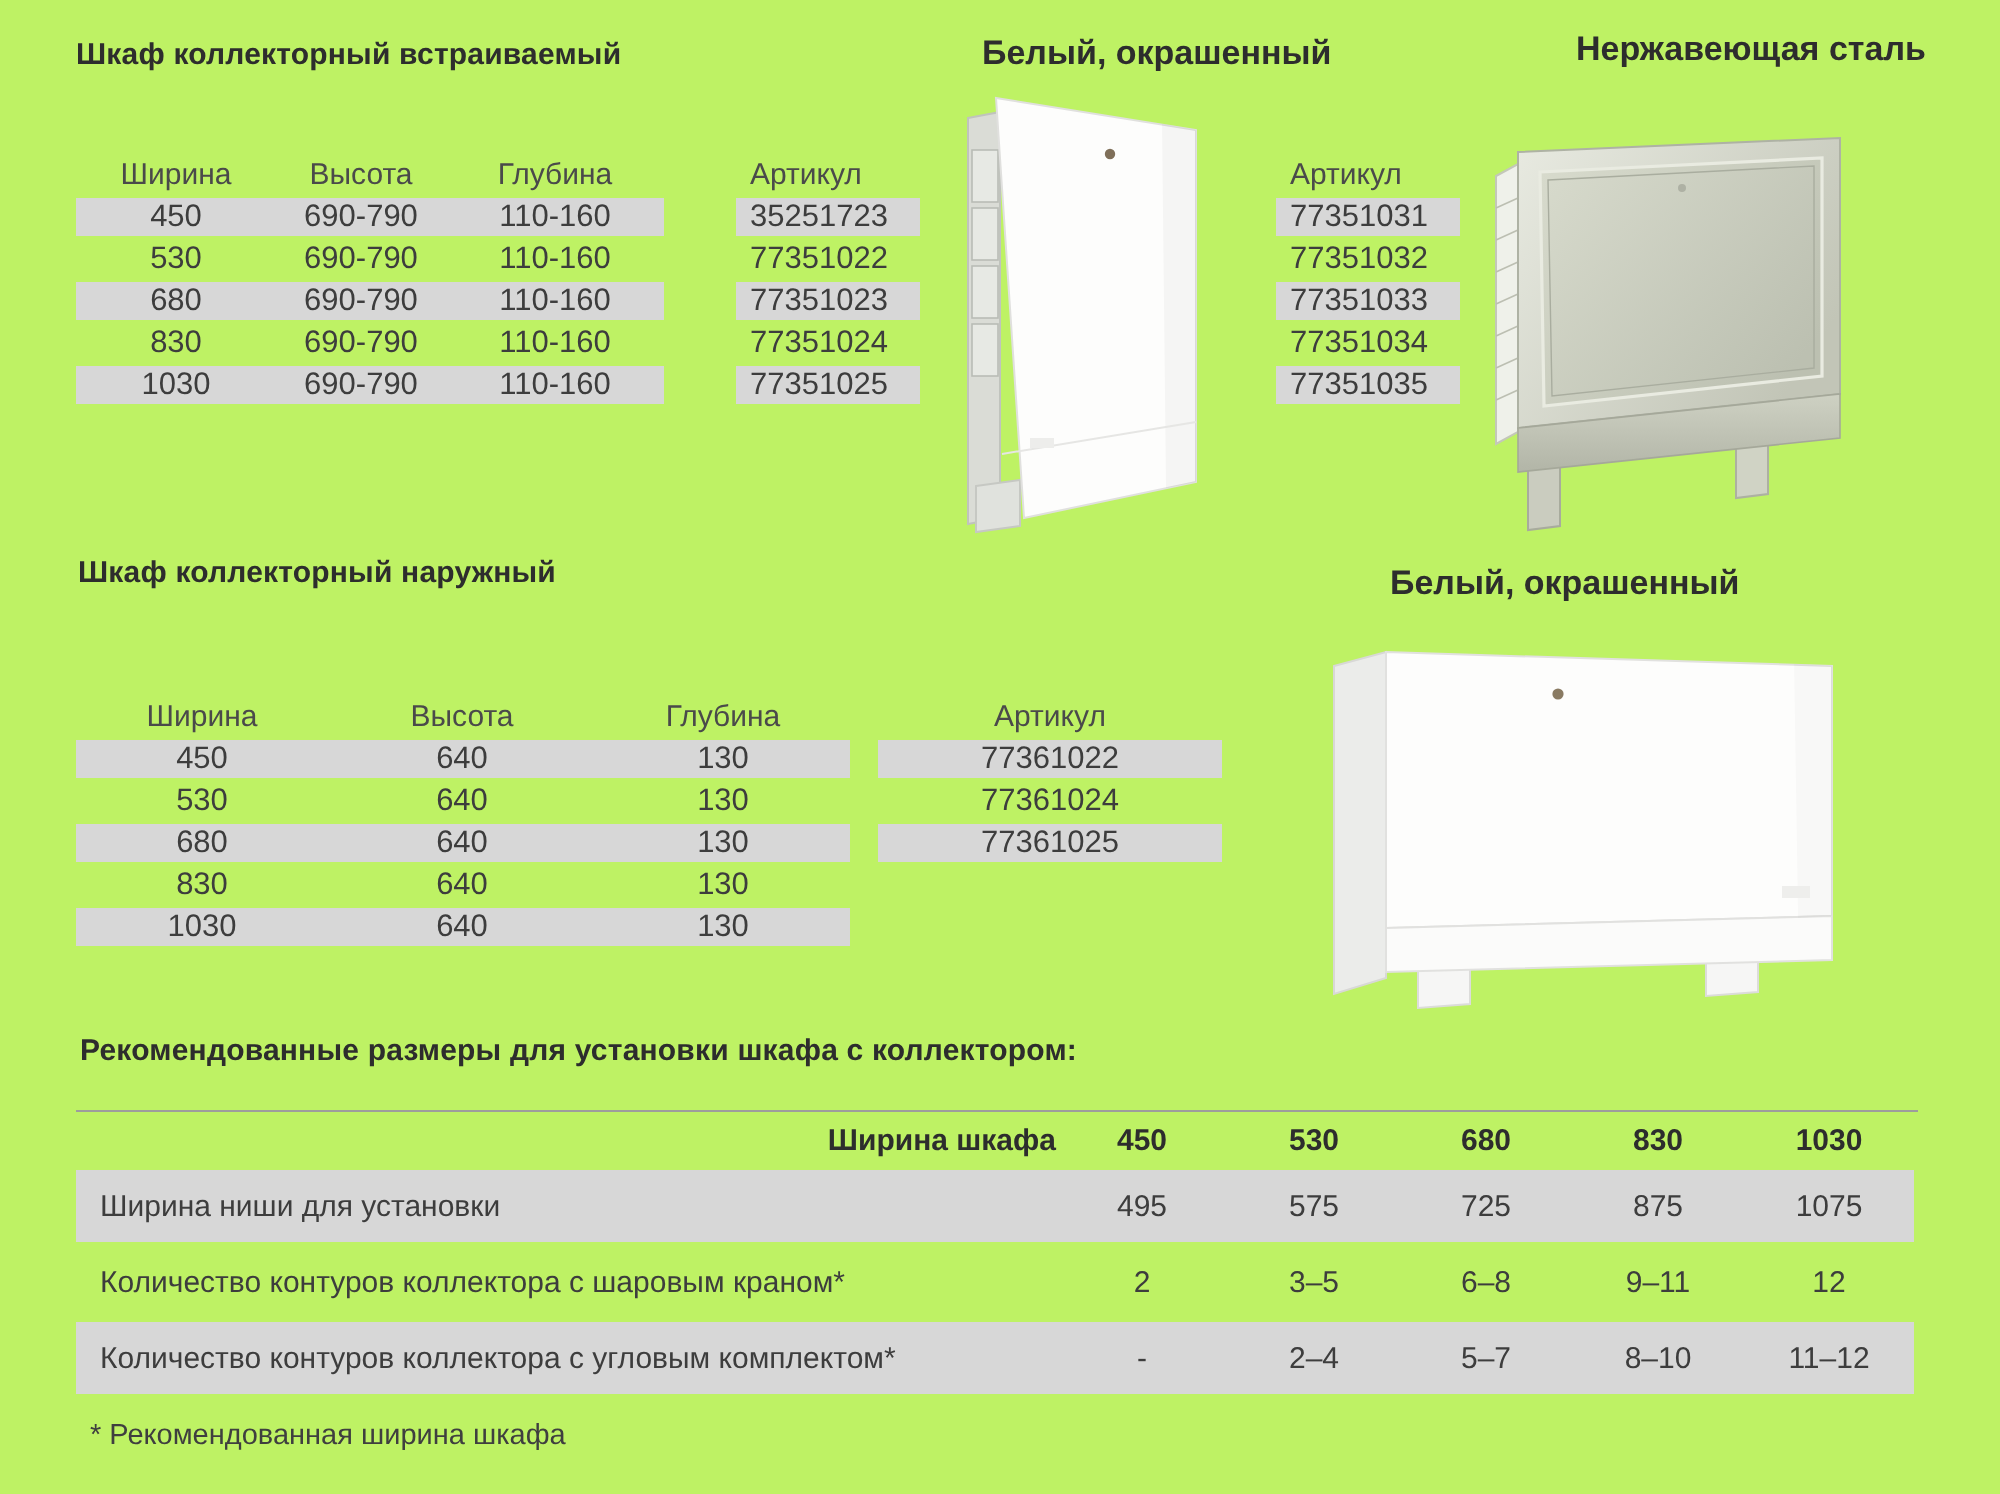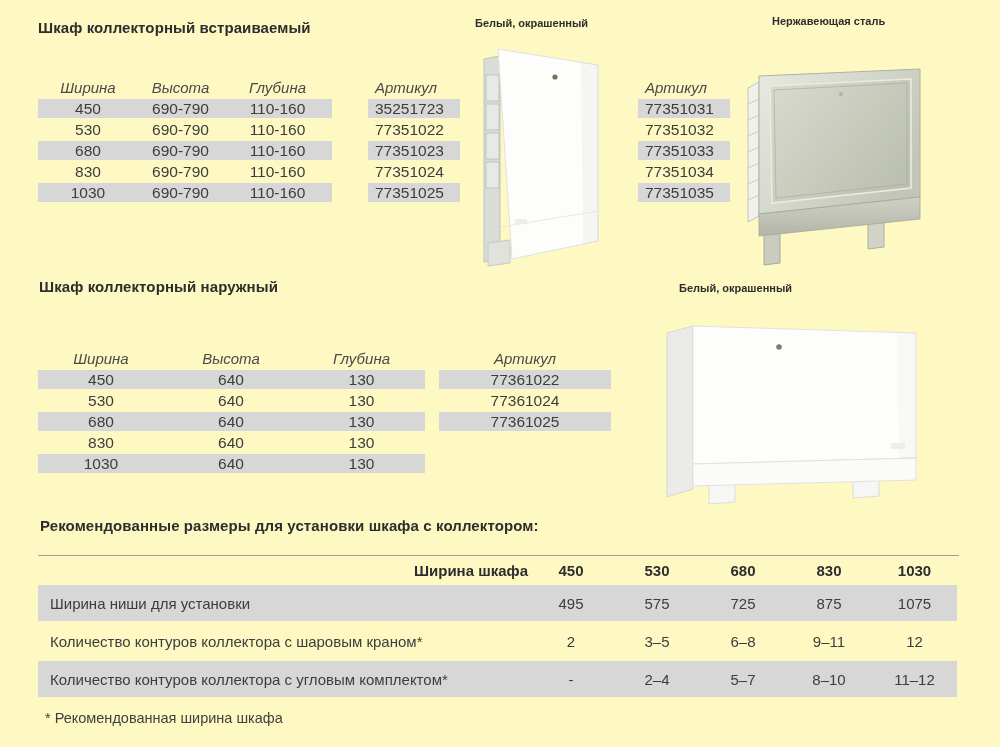--- a/index.html
+++ b/index.html
@@ -3,27 +3,27 @@
 <meta charset="utf-8">
 <style>
   :root{
     --stripe:#d7d7d7;
     --text:#3d3d3d;
     --heading:#2d2d2d;
   }
   *{box-sizing:border-box;}
   html,body{margin:0;padding:0;}
   body{font-family:"Liberation Sans",sans-serif;background:#ffffff;}
-  .page{position:relative;width:1000px;height:747px;background:#fef9c3;overflow:hidden;color:var(--text);}
+  .page{position:relative;width:1000px;height:747px;background:#bef264;overflow:hidden;color:var(--text);}
 
   .sec-title{position:absolute;margin:0;font-size:15px;font-weight:700;color:var(--heading);letter-spacing:.1px;white-space:nowrap;}
-  .caption{position:absolute;font-size:11px;font-weight:700;color:var(--heading);white-space:nowrap;}
+  .caption{position:absolute;font-size:17px;font-weight:700;color:var(--heading);white-space:nowrap;margin-left:16px;}
 
   table.tbl{position:absolute;border-collapse:separate;border-spacing:0 2px;table-layout:fixed;}
-  table.tbl th{font-weight:400;font-size:15px;color:#4a4a4a;height:19px;line-height:19px;padding:0;text-align:center;white-space:nowrap;font-style:italic;}
+  table.tbl th{font-weight:400;font-size:15px;color:#4a4a4a;height:19px;line-height:19px;padding:0;text-align:center;white-space:nowrap;}
   table.tbl td{font-size:15.5px;color:var(--text);height:19px;line-height:19px;padding:0;text-align:center;white-space:nowrap;}
   table.tbl tbody tr:nth-child(odd) td{background:var(--stripe);}
   table.t-art th,table.t-art td{text-align:left;padding-left:7px;}
 
   table.t-rec{position:absolute;left:38px;top:556px;width:919px;border-collapse:separate;border-spacing:0 2px;table-layout:fixed;}
   table.t-rec th{font-size:15px;font-weight:700;color:var(--heading);height:25px;line-height:25px;padding:0;text-align:center;white-space:nowrap;}
   table.t-rec th.lbl{text-align:right;padding-left:12px;}
   table.t-rec td{font-size:15px;color:var(--text);height:36px;line-height:25px;padding:1px;text-align:center;white-space:nowrap;}
   table.t-rec td.lbl{text-align:left;padding-left:12px;}
   table.t-rec tbody tr:nth-child(odd) td{background:var(--stripe);}

